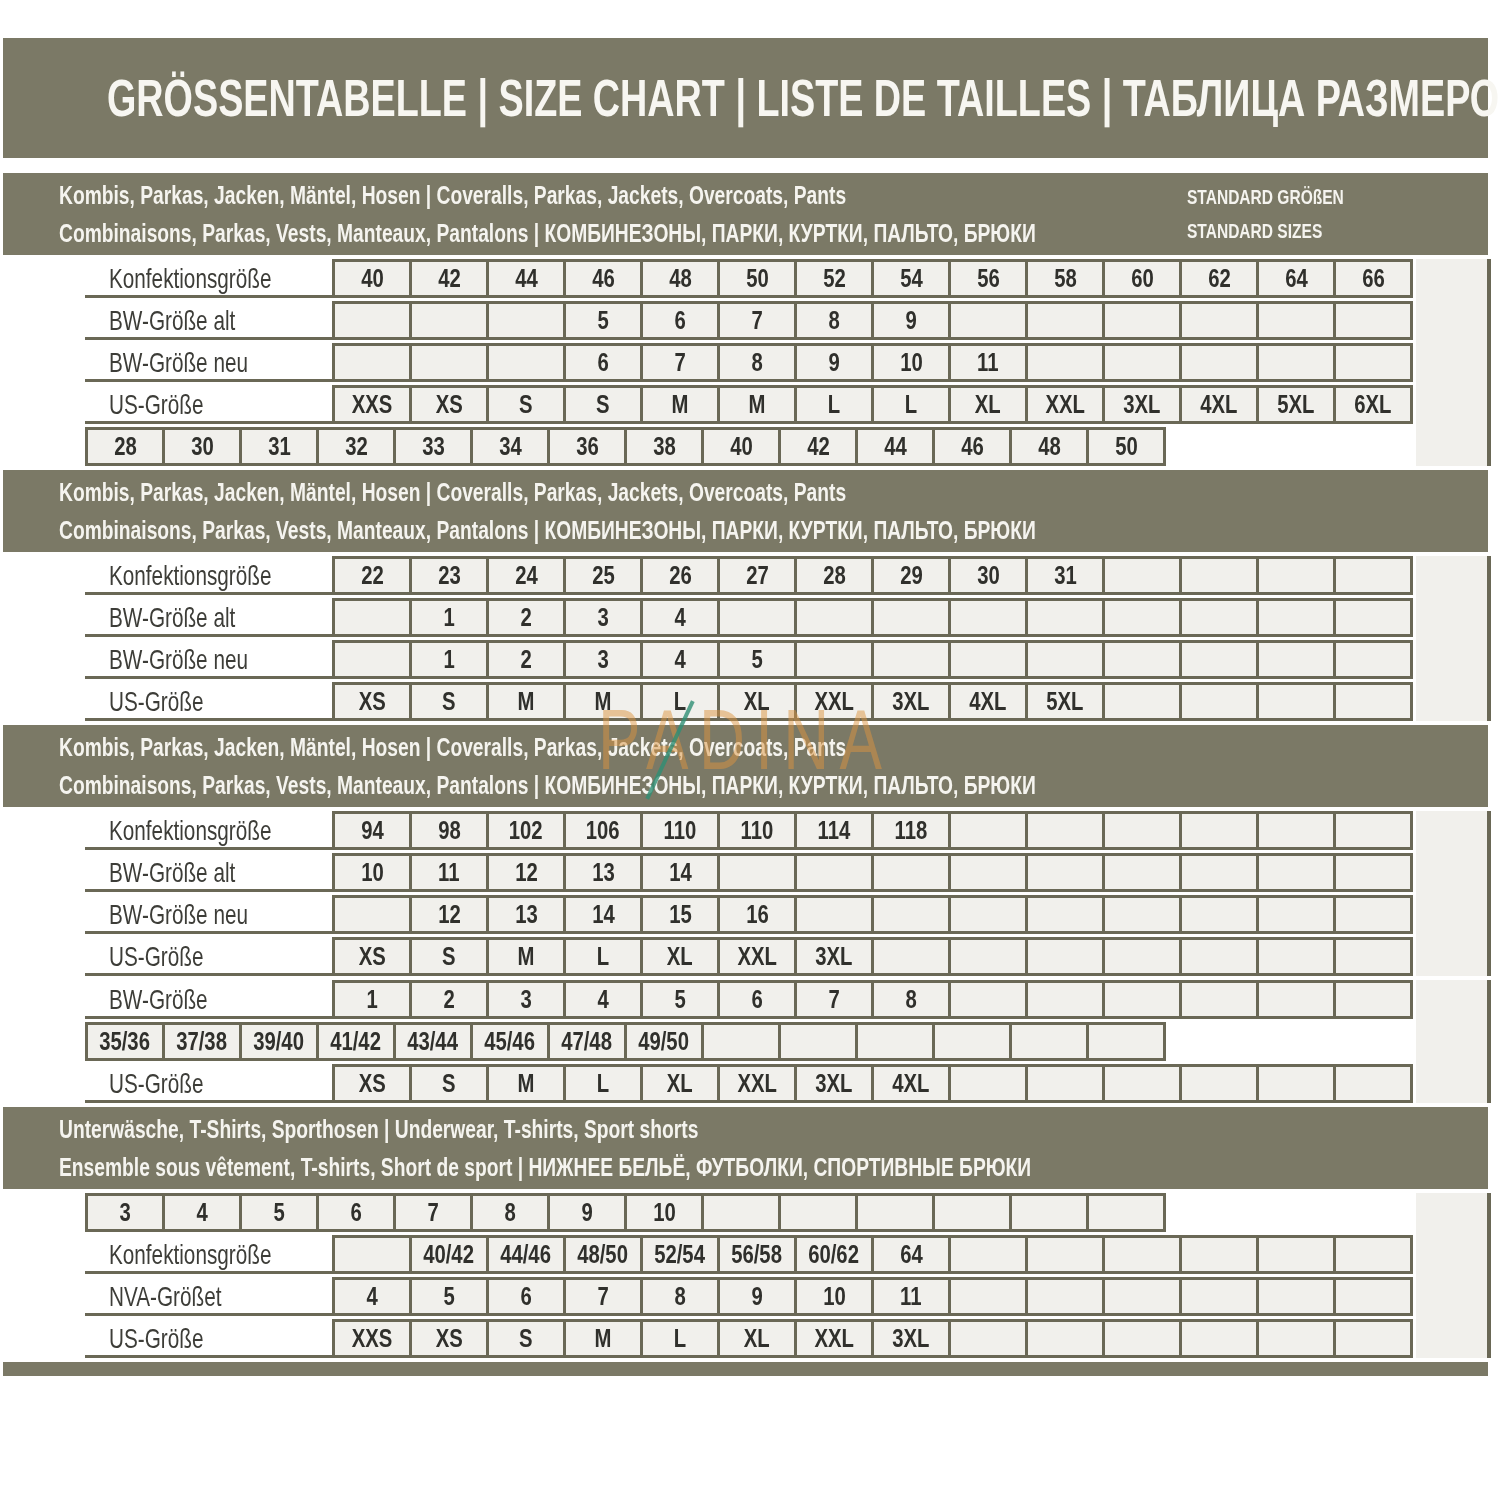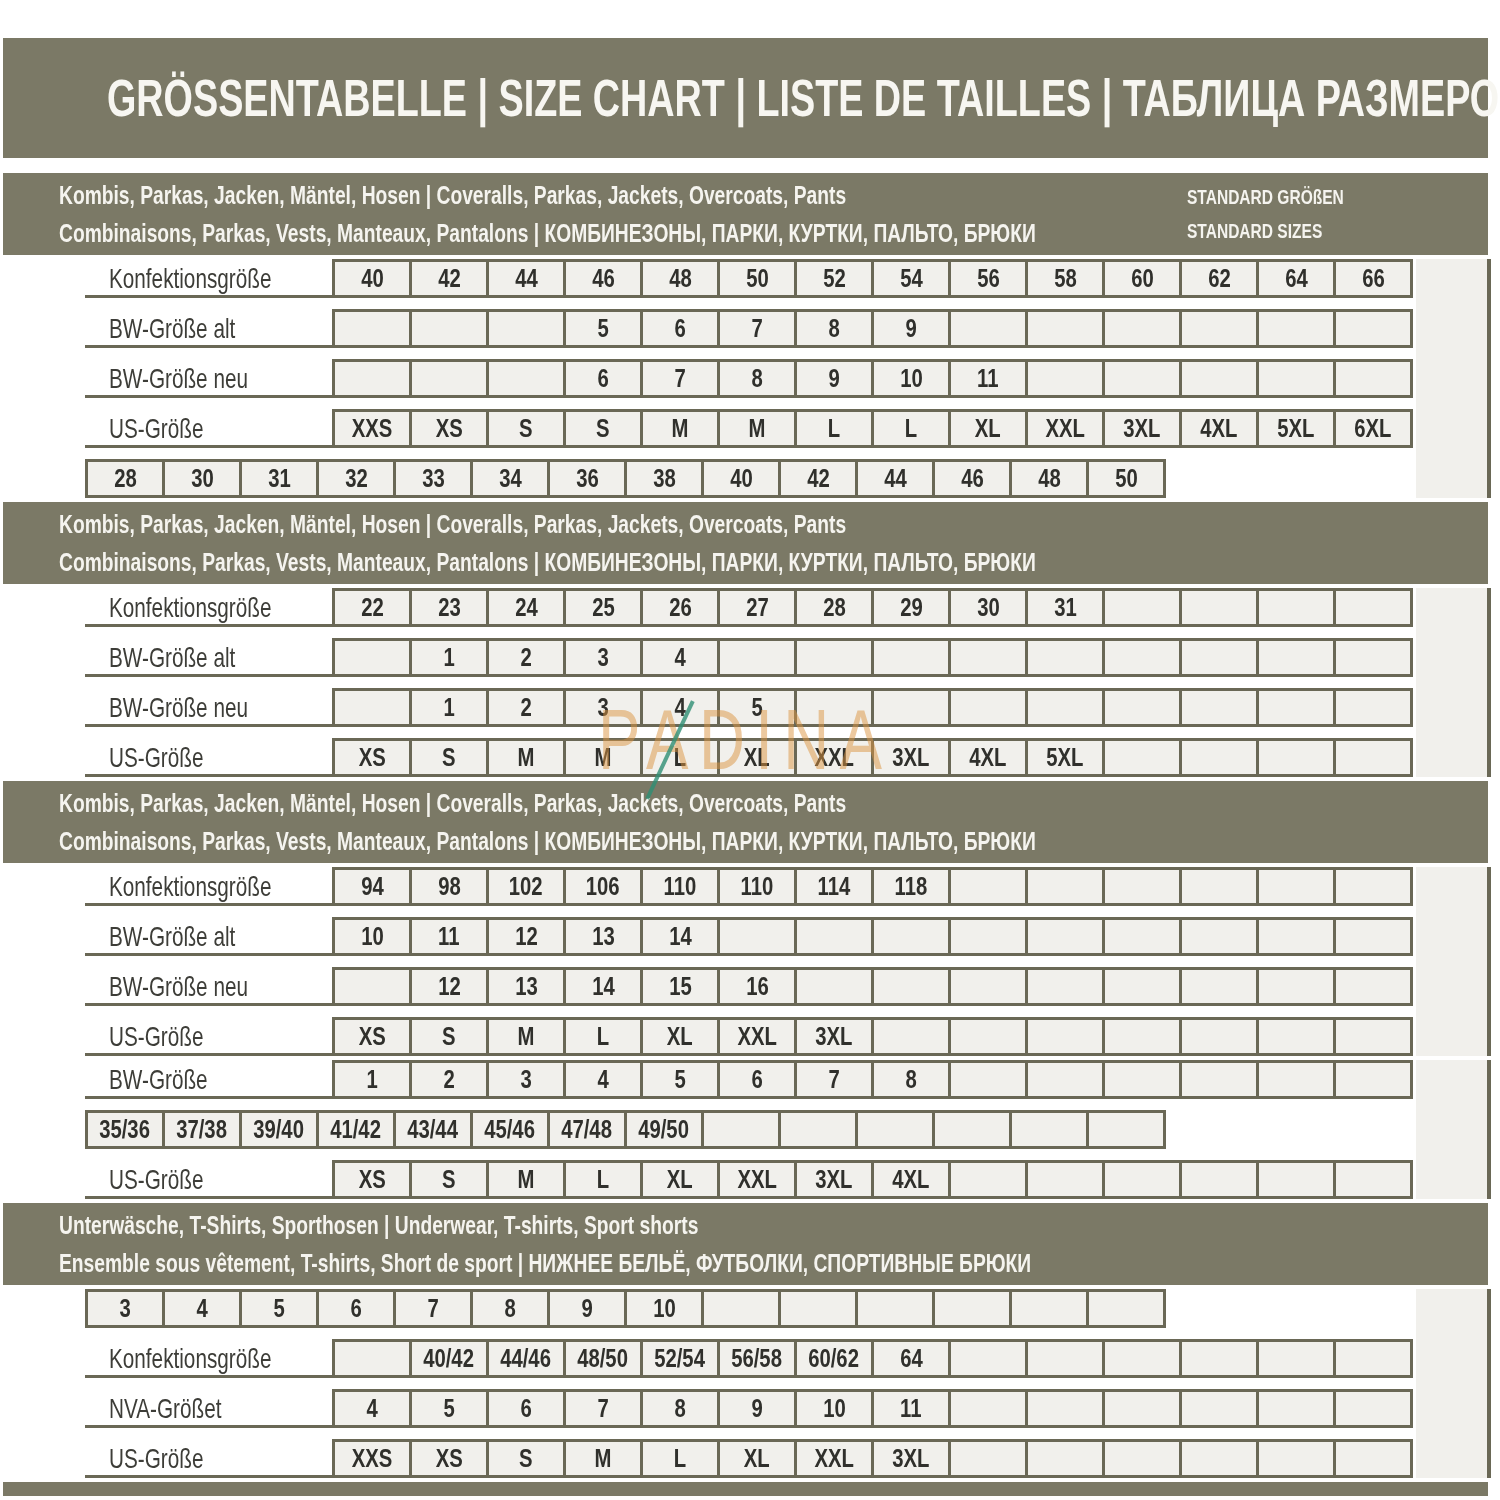--- a/index.html
+++ b/index.html
@@ -67,21 +67,21 @@
     width:1406px;
   }
   .stable::before {            
     content:'';
     position:absolute;
     left:1331px; top:0; bottom:0;
     width:71px;
     background:#f1f0ec;
     border-right:4px solid #6a6856;
   }
-  .trow { display:flex; margin-top:11px; position:relative; }
+  .trow { display:flex; margin-top:3px; position:relative; }
   .trow:first-child { margin-top:0; }
   .label-cell {
     width:250px; height:39px;
     box-sizing:border-box;
     border-bottom:3px solid #6a6856;
     display:flex; align-items:flex-end;
     padding-left:24px;
     color:#3d3d38;
     font-size:28px;
   }

